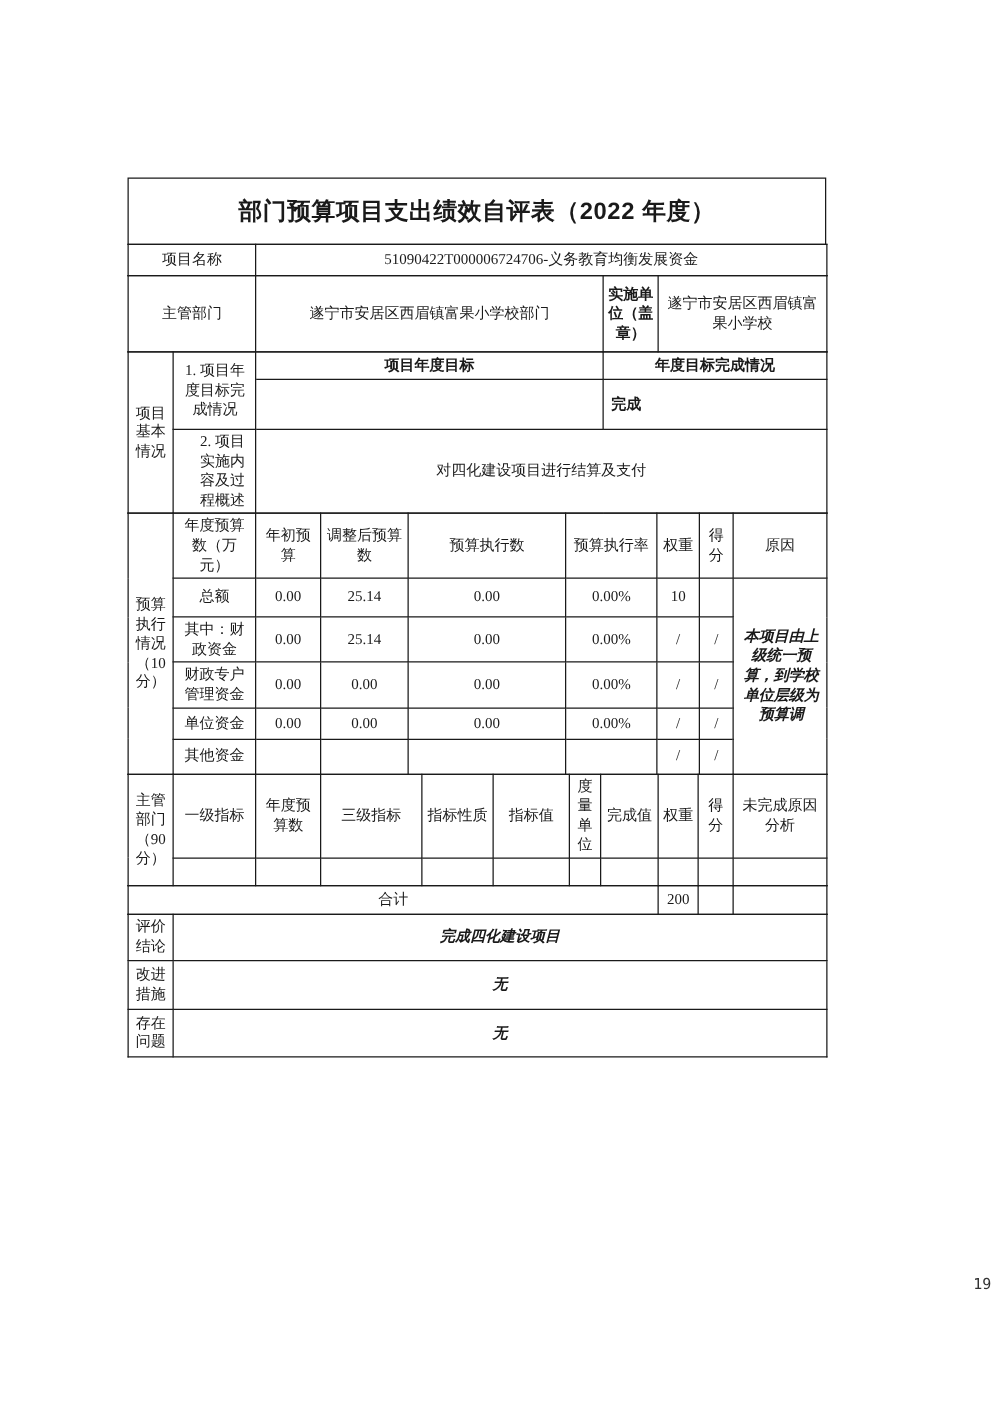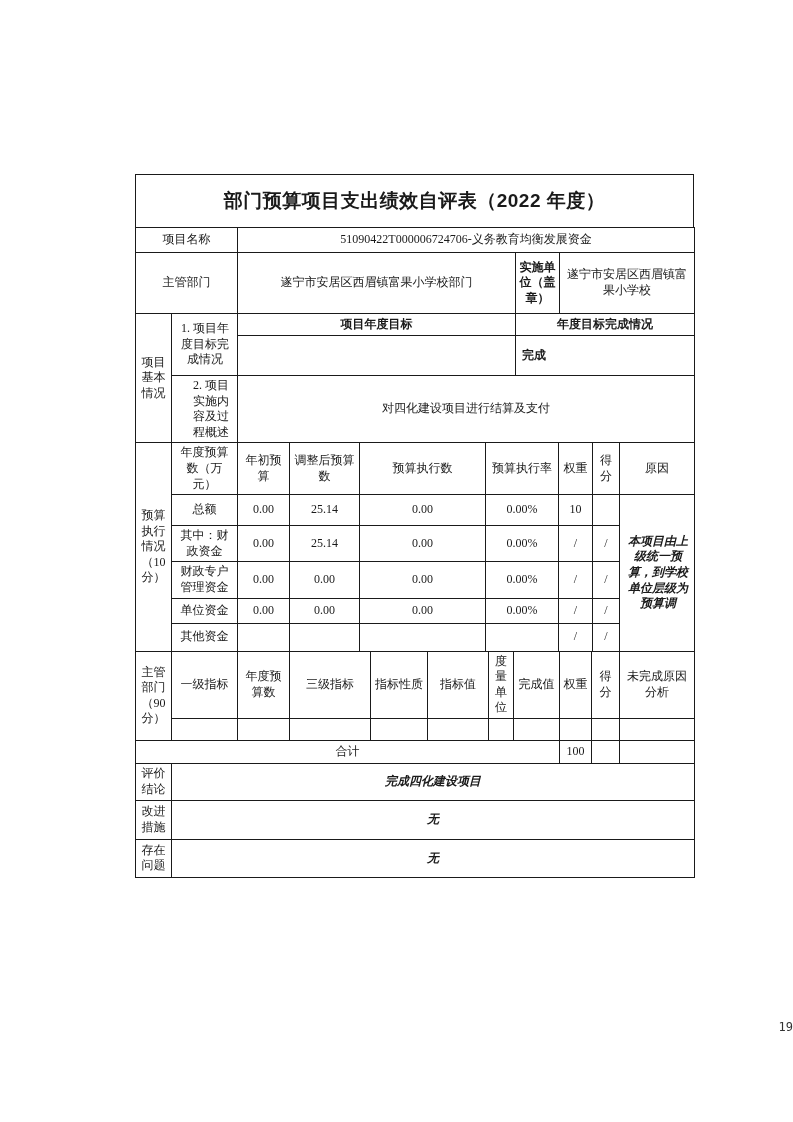--- a/index.html
+++ b/index.html
@@ -6,23 +6,22 @@
   body{
     width:793px;height:1122px;
     background:#ffffff;
     font-family:"Liberation Serif","DejaVu Serif",serif;
     color:#1a1a1a;
     position:relative;
     overflow:hidden;
   }
   .doc{
     position:absolute;
-    left:135px;top:142px;
+    left:102px;top:142px;
     width:559px;
-    margin-top:32px;
   }
   .title-row{
     border:1px solid #1a1a1a;
     height:54px;
     display:flex;align-items:center;justify-content:center;
     font-family:"Liberation Sans","DejaVu Sans",sans-serif;
     font-weight:bold;
     font-size:19px;
     letter-spacing:0.5px;
     box-sizing:border-box;
@@ -239,21 +238,21 @@
   <table class="tbl">
     <colgroup>
         <col style="width:424px">
         <col style="width:32px">
         <col style="width:28px">
         <col style="width:75px">
       </colgroup>
     <tbody>
         <tr style="height:23px">
       <td>合计</td>
-      <td>100</td>
+      <td>200</td>
       <td></td>
       <td></td>
     </tr>
   </tbody>
     </table>
 
   <table class="tbl">
     <colgroup>
         <col style="width:36px">
         <col style="width:523px">

